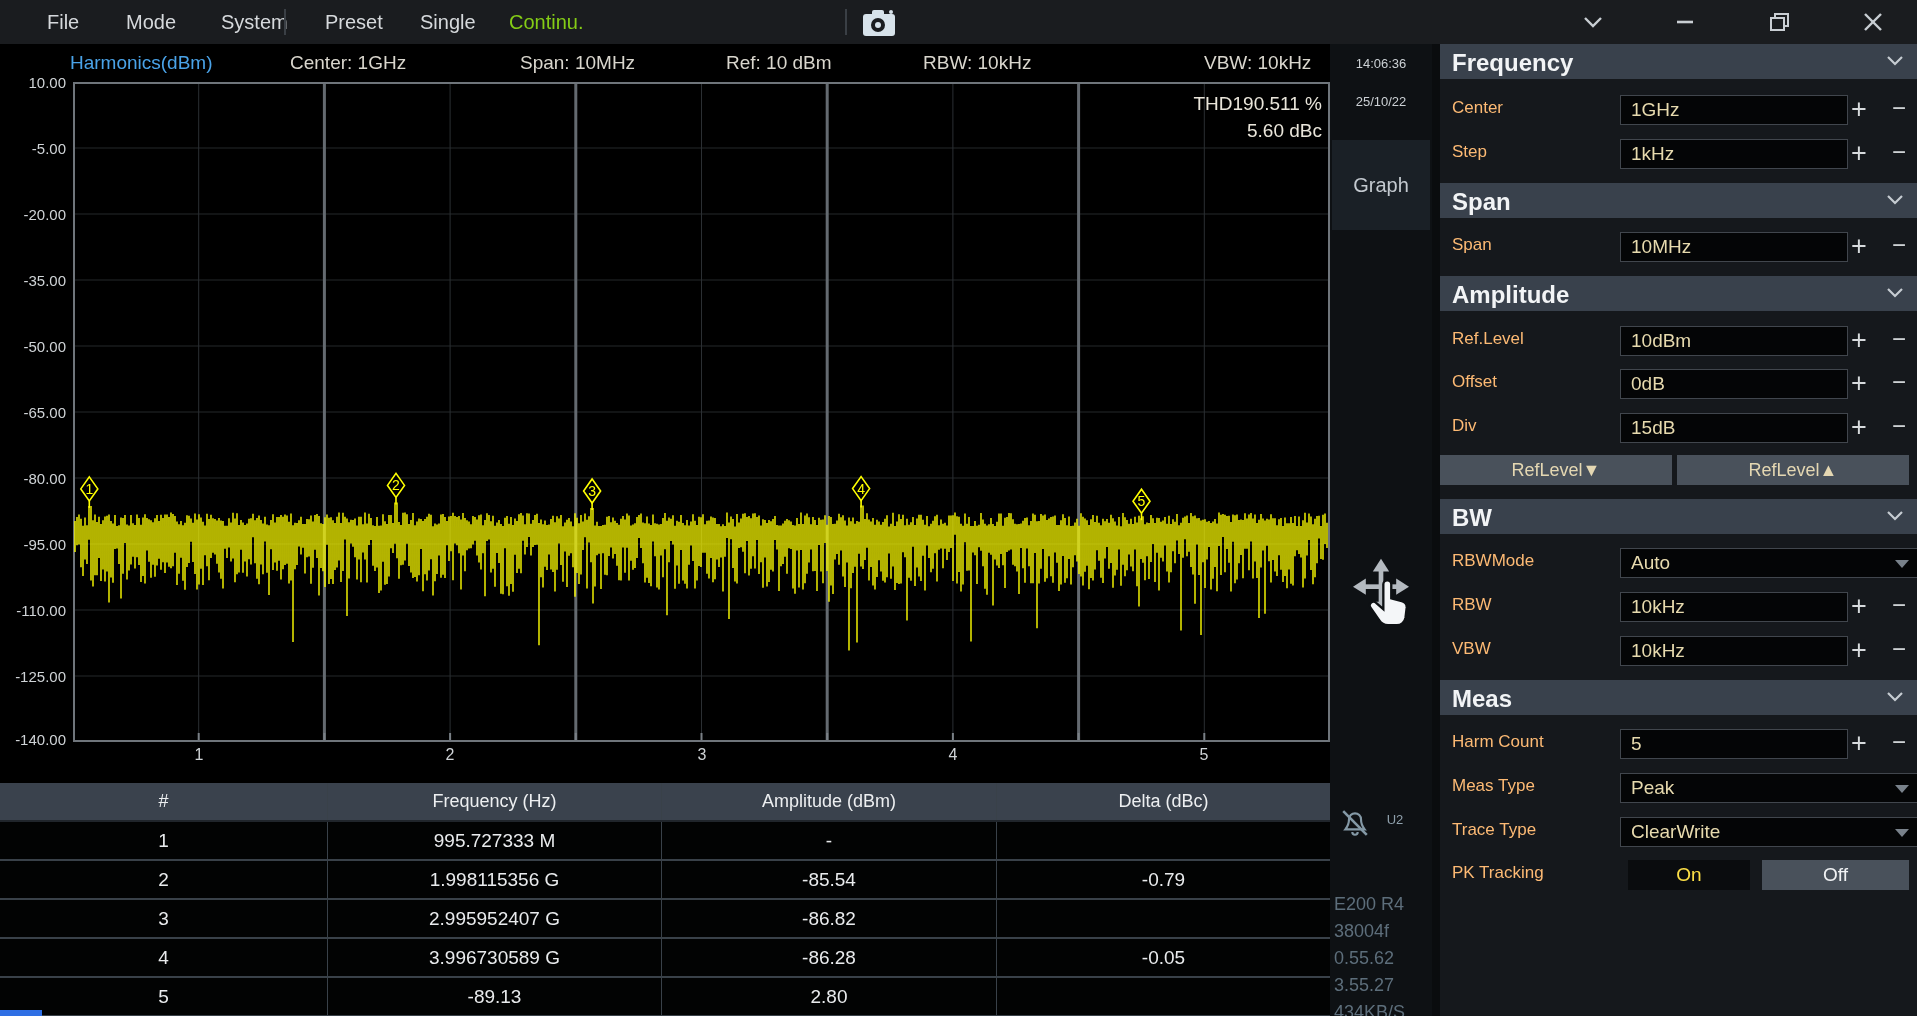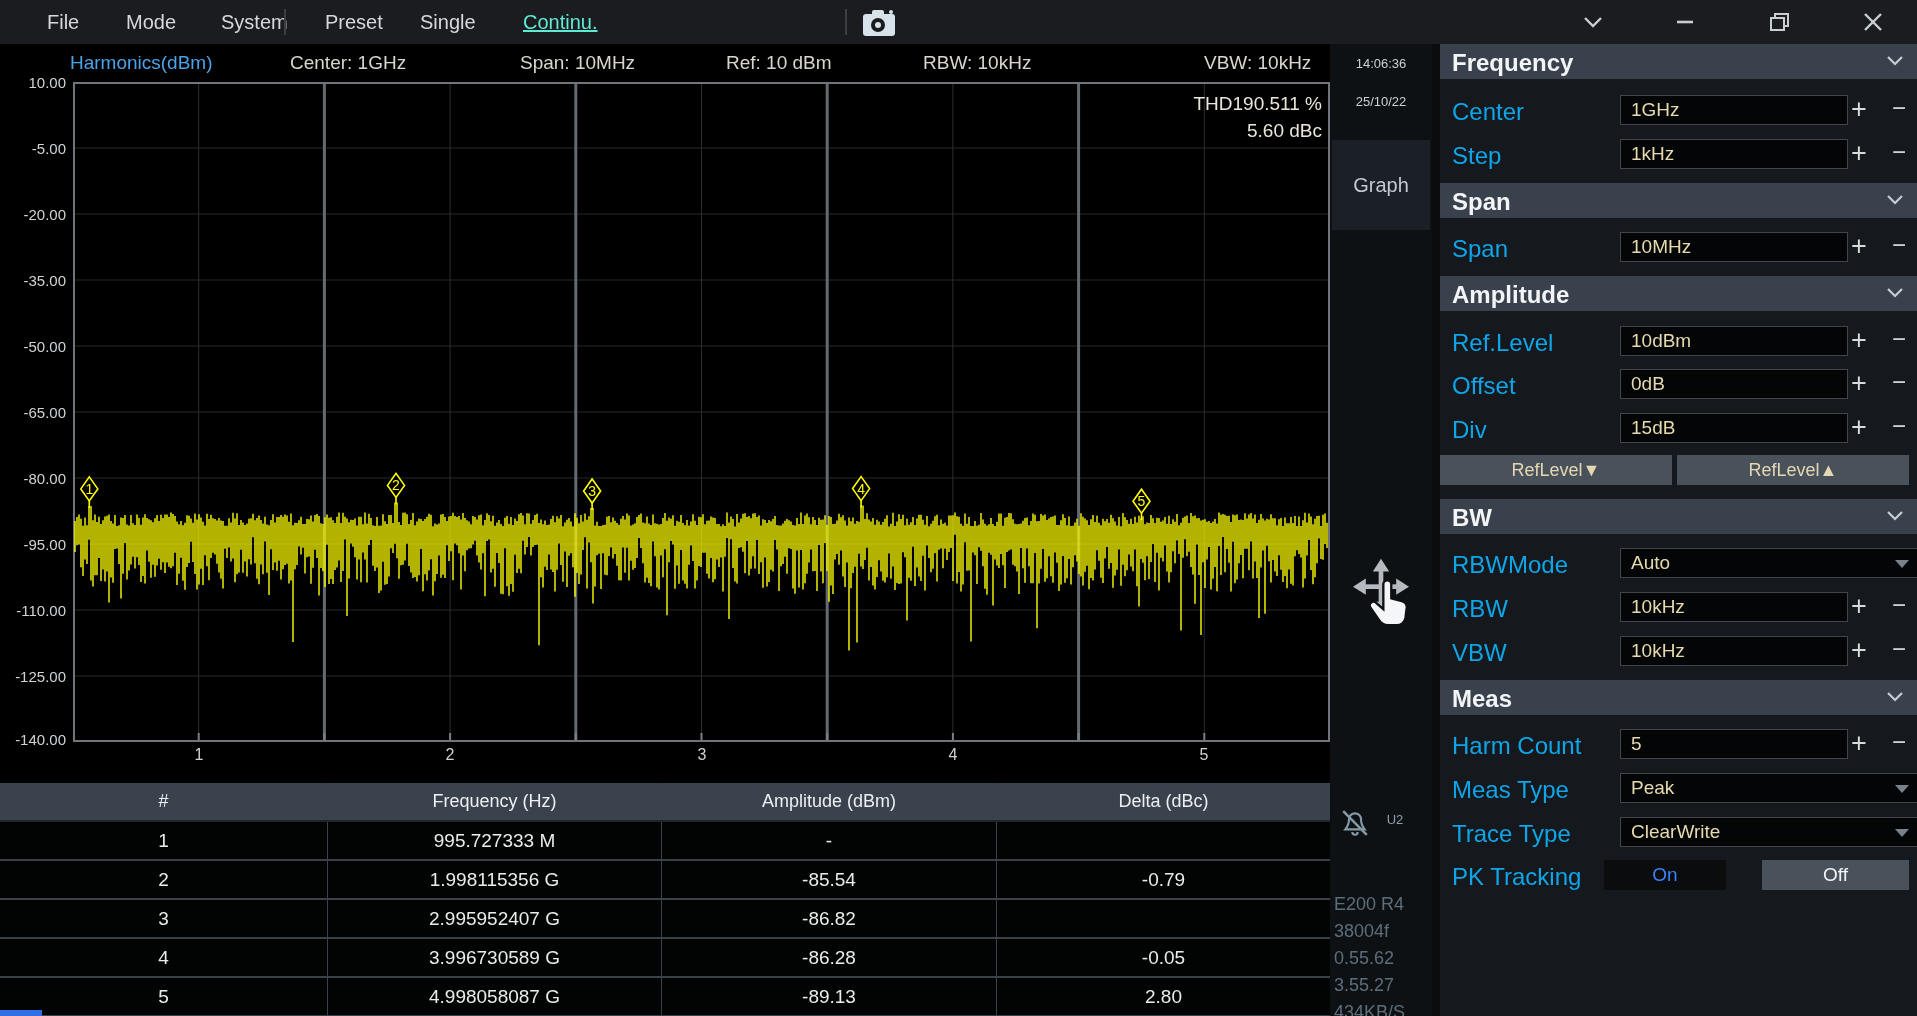--- a/index.html
+++ b/index.html
@@ -34,21 +34,21 @@
   .strip-txt{position:absolute;left:0;width:102px;text-align:center;font-size:13px;color:#ccd1d5;}
   #graph-btn{position:absolute;left:2px;top:96px;width:98px;height:90px;background:#1a2026;
              display:flex;align-items:center;justify-content:center;font-size:20px;color:#c3c9cf;cursor:pointer;}
   .sysinfo{position:absolute;left:4px;width:98px;font-size:18px;color:#5d6e7b;text-align:left;}
   
   #panel{position:absolute;left:1432px;top:44px;width:485px;height:972px;background:#15181c;}
   #panel .gutter{position:absolute;left:0;top:0;width:8px;height:972px;background:#0a0c0e;}
   .sec-head{position:absolute;left:8px;width:477px;height:35px;background:#39414c;cursor:pointer;}
   .sec-title{position:absolute;left:12px;top:5px;font-size:24px;font-weight:bold;color:#f2f4f6;}
   .sec-chev{position:absolute;right:12px;top:10px;}
-  .plabel{position:absolute;left:20px;top:3px;font-size:24px;color:#0ea5e9;}
+  .plabel{position:absolute;left:20px;top:3px;font-size:17px;color:#fdba74;}
   .prow{position:absolute;left:0;width:485px;height:30px;}
   .pinput{position:absolute;left:188px;top:0;width:216px;height:28px;background:#040506;border:1px solid #41464d;
           line-height:28px;padding-left:10px;font-size:19px;color:#e7daae;cursor:text;}
   .pdrop{position:absolute;left:188px;top:0;width:288px;height:28px;background:#040506;border:1px solid #41464d;
          line-height:28px;padding-left:10px;font-size:19px;color:#e7daae;cursor:pointer;}
   .pdrop .tri{position:absolute;right:10px;top:11px;width:0;height:0;
               border-left:7px solid transparent;border-right:7px solid transparent;border-top:8px solid #79828b;}
   .pbtn{position:absolute;top:0;width:30px;height:30px;color:#d7dadd;text-align:center;cursor:pointer;}
   .pbtn.plus{left:412px;font-size:27px;line-height:28px;}
   .pbtn.minus{left:452px;font-size:24px;line-height:26px;}
@@ -62,21 +62,21 @@
 
 <div id="app">
 
   <div id="menubar">
     <div class="menu-item" style="left:47px">File</div>
     <div class="menu-item" style="left:126px">Mode</div>
     <div class="menu-item" style="left:221px">System</div>
     <div class="mb-sep" style="left:284px"></div>
     <div class="menu-item" style="left:325px">Preset</div>
     <div class="menu-item" style="left:420px">Single</div>
-    <div class="menu-item" style="left: 523px; color: #5eead4; text-decoration: underline;">Continu.</div>
+    <div class="menu-item" style="left: 509px; color: #84cc16;">Continu.</div>
     <div class="mb-sep" style="left:845px"></div>
 
     <svg class="wctl" style="left:858px;width:42px;height:32px;top:6px" viewBox="0 0 42 32">
       <rect x="5" y="8" width="32" height="22" rx="3" fill="#d7e2ea"></rect>
       <rect x="14" y="4" width="12" height="6" rx="2" fill="#d7e2ea"></rect>
       <circle cx="20" cy="19" r="7" fill="#1a1c1f"></circle>
       <circle cx="20" cy="19" r="3" fill="#d7e2ea"></circle>
       <circle cx="33" cy="6" r="2" fill="#d7e2ea"></circle>
     </svg>
 
@@ -207,21 +207,20 @@
       <div class="tcell">-86.82</div>
     </div>
     <div class="trow">
       <div class="tcell">4</div>
       <div class="tcell">3.996730589 G</div>
       <div class="tcell">-86.28</div>
       <div class="tcell">-0.05</div>
     </div>
     <div class="trow">
       <div class="tcell">5</div>
-      <div class="tcell">4.998058087 G</div>
       <div class="tcell">-89.13</div>
       <div class="tcell">2.80</div>
     </div>
   </div>
   <div id="scroll-blue"></div>
 
   <div id="strip">
     <div class="strip-txt" style="top:12px">14:06:36</div>
     <div class="strip-txt" style="top:50px">25/10/22</div>
     <div id="graph-btn">Graph</div>
@@ -364,17 +363,17 @@
     </div>
     <div class="prow" style="top:773px">
       <span class="plabel">Trace Type</span>
       <div class="pdrop">
         <span>ClearWrite</span>
         <span class="tri"></span>
       </div>
     </div>
     <div class="prow" style="top:816px">
       <span class="plabel">PK Tracking</span>
-      <div class="onoff" style="left:172px;width:122px;background:#0a0c0e;color:#3b82f6">On</div>
+      <div class="onoff" style="left:196px;width:122px;background:#0a0c0e;color:#fde047">On</div>
       <div class="onoff" style="left:330px;width:147px;background:#49515b;color:#f0f2f4">Off</div>
     </div>
   </div>
 </div>
 
 </body></html>

